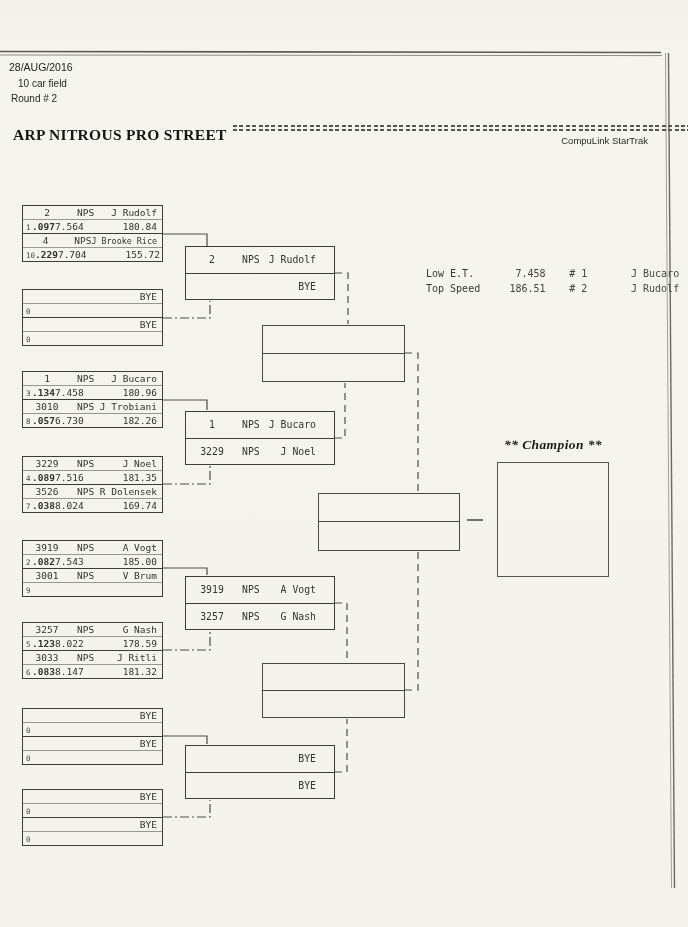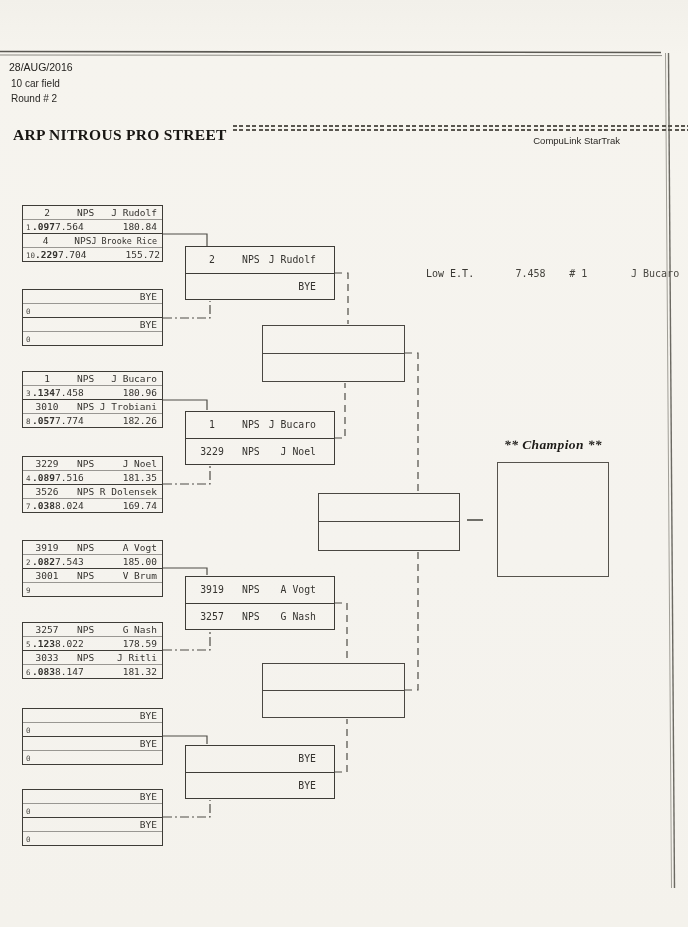--- a/index.html
+++ b/index.html
@@ -9,29 +9,29 @@
     width: 688px; height: 927px;
     background: linear-gradient(180deg, #f2f0ea 0%, #f6f4ee 6%, #f5f3ee 60%, #f4f2ec 100%);
     font-family: "DejaVu Sans Mono", monospace;
     overflow: hidden;
     color: #35332f;
   }
   .abs { position: absolute; white-space: nowrap; }
 
   
   .hdr-date  { left: 9px;  top: 61px;  font: 10.5px "Liberation Sans", sans-serif; color: #24221f; }
-  .hdr-field { left: 11px; top: 78px;  font: 10px "Liberation Sans", sans-serif; color: #2a2825; }
+  .hdr-field { left: 18px; top: 78px;  font: 10px "Liberation Sans", sans-serif; color: #2a2825; }
   .hdr-round { left: 11px; top: 93px;  font: 10px "Liberation Sans", sans-serif; color: #2a2825; }
   .hdr-title { left: 220px; top: 70px; width: 296px; text-align: center;
                font: bold 15px "Liberation Serif", serif; color: #141210; }
   .hdr-class { left: 13px; top: 126px; font: bold 15.5px "Liberation Serif", serif;
                letter-spacing: .3px; color: #181613; }
   .sep-line  { position:absolute; height: 2px;
                background: repeating-linear-gradient(90deg, #59564f 0 4px, rgba(0,0,0,0) 4px 6.4px); }
-  .hdr-brand { left: 470px; top: 135px; width: 150px; text-align: right;
+  .hdr-brand { left: 498px; top: 135px; width: 150px; text-align: right;
                font: 9.5px "Liberation Sans", sans-serif; color: #2b2925; }
 
   
   .stat-label  { font-size: 10px; color: #3a3833; }
   .stat-value  { font-size: 10px; color: #45433d; width: 52px; display:inline-block; text-align:right; }
   .stat-rank   { font-size: 10px; color: #45433d; }
   .stat-driver { font-size: 10px; color: #4a4842; }
 
   
   .r1-pair { position: absolute; left: 22px; width: 141px; border: 1.5px solid #3e3c37; }
@@ -109,20 +109,26 @@
   <div class="sep-line" style="left:233px; top:124.5px; width:455px;"></div>
   <div class="sep-line" style="left:233px; top:128.5px; width:455px;"></div>
   <div class="abs hdr-brand">CompuLink StarTrak</div>
 
   <div class="abs" style="left:426px; top:262px;">
     <span class="stat-label" style="display:inline-block;width:58px;">Low E.T.</span>
     <span class="stat-value">7.458</span>
     <span class="stat-rank" style="margin-left:14px;"># 1</span>
     <span class="stat-driver" style="margin-left:34px;">J Bucaro</span>
   </div>
+  <div class="abs" style="left:426px; top:277px;">
+    <span class="stat-label" style="display:inline-block;width:58px;">Top Speed</span>
+    <span class="stat-value">186.51</span>
+    <span class="stat-rank" style="margin-left:14px;"># 2</span>
+    <span class="stat-driver" style="margin-left:34px;">J Rudolf</span>
+  </div>
 
   <div id="bracket-layer">
       <div class="r1-pair" style="top: 205px;">
         <div class="r1-entry">
           <div class="row row-name">
             <span class="c-car">2</span>
             <span class="c-cls">NPS</span>
             <span class="c-drv">J Rudolf</span>
           </div>
           <div class="row row-stats">
@@ -190,21 +196,21 @@
         </div>
         <div class="r1-entry">
           <div class="row row-name">
             <span class="c-car">3010</span>
             <span class="c-cls">NPS</span>
             <span class="c-drv">J Trobiani</span>
           </div>
           <div class="row row-stats">
             <span class="c-lane">8</span>
             <span class="c-rt">.057</span>
-            <span class="c-et">7.774</span>
+            <span class="c-et">6.730</span>
             <span class="c-mph">182.26</span>
           </div>
         </div>
       </div>
       <div class="r1-pair" style="top: 456px;">
         <div class="r1-entry">
           <div class="row row-name">
             <span class="c-car">3229</span>
             <span class="c-cls">NPS</span>
             <span class="c-drv">J Noel</span>

